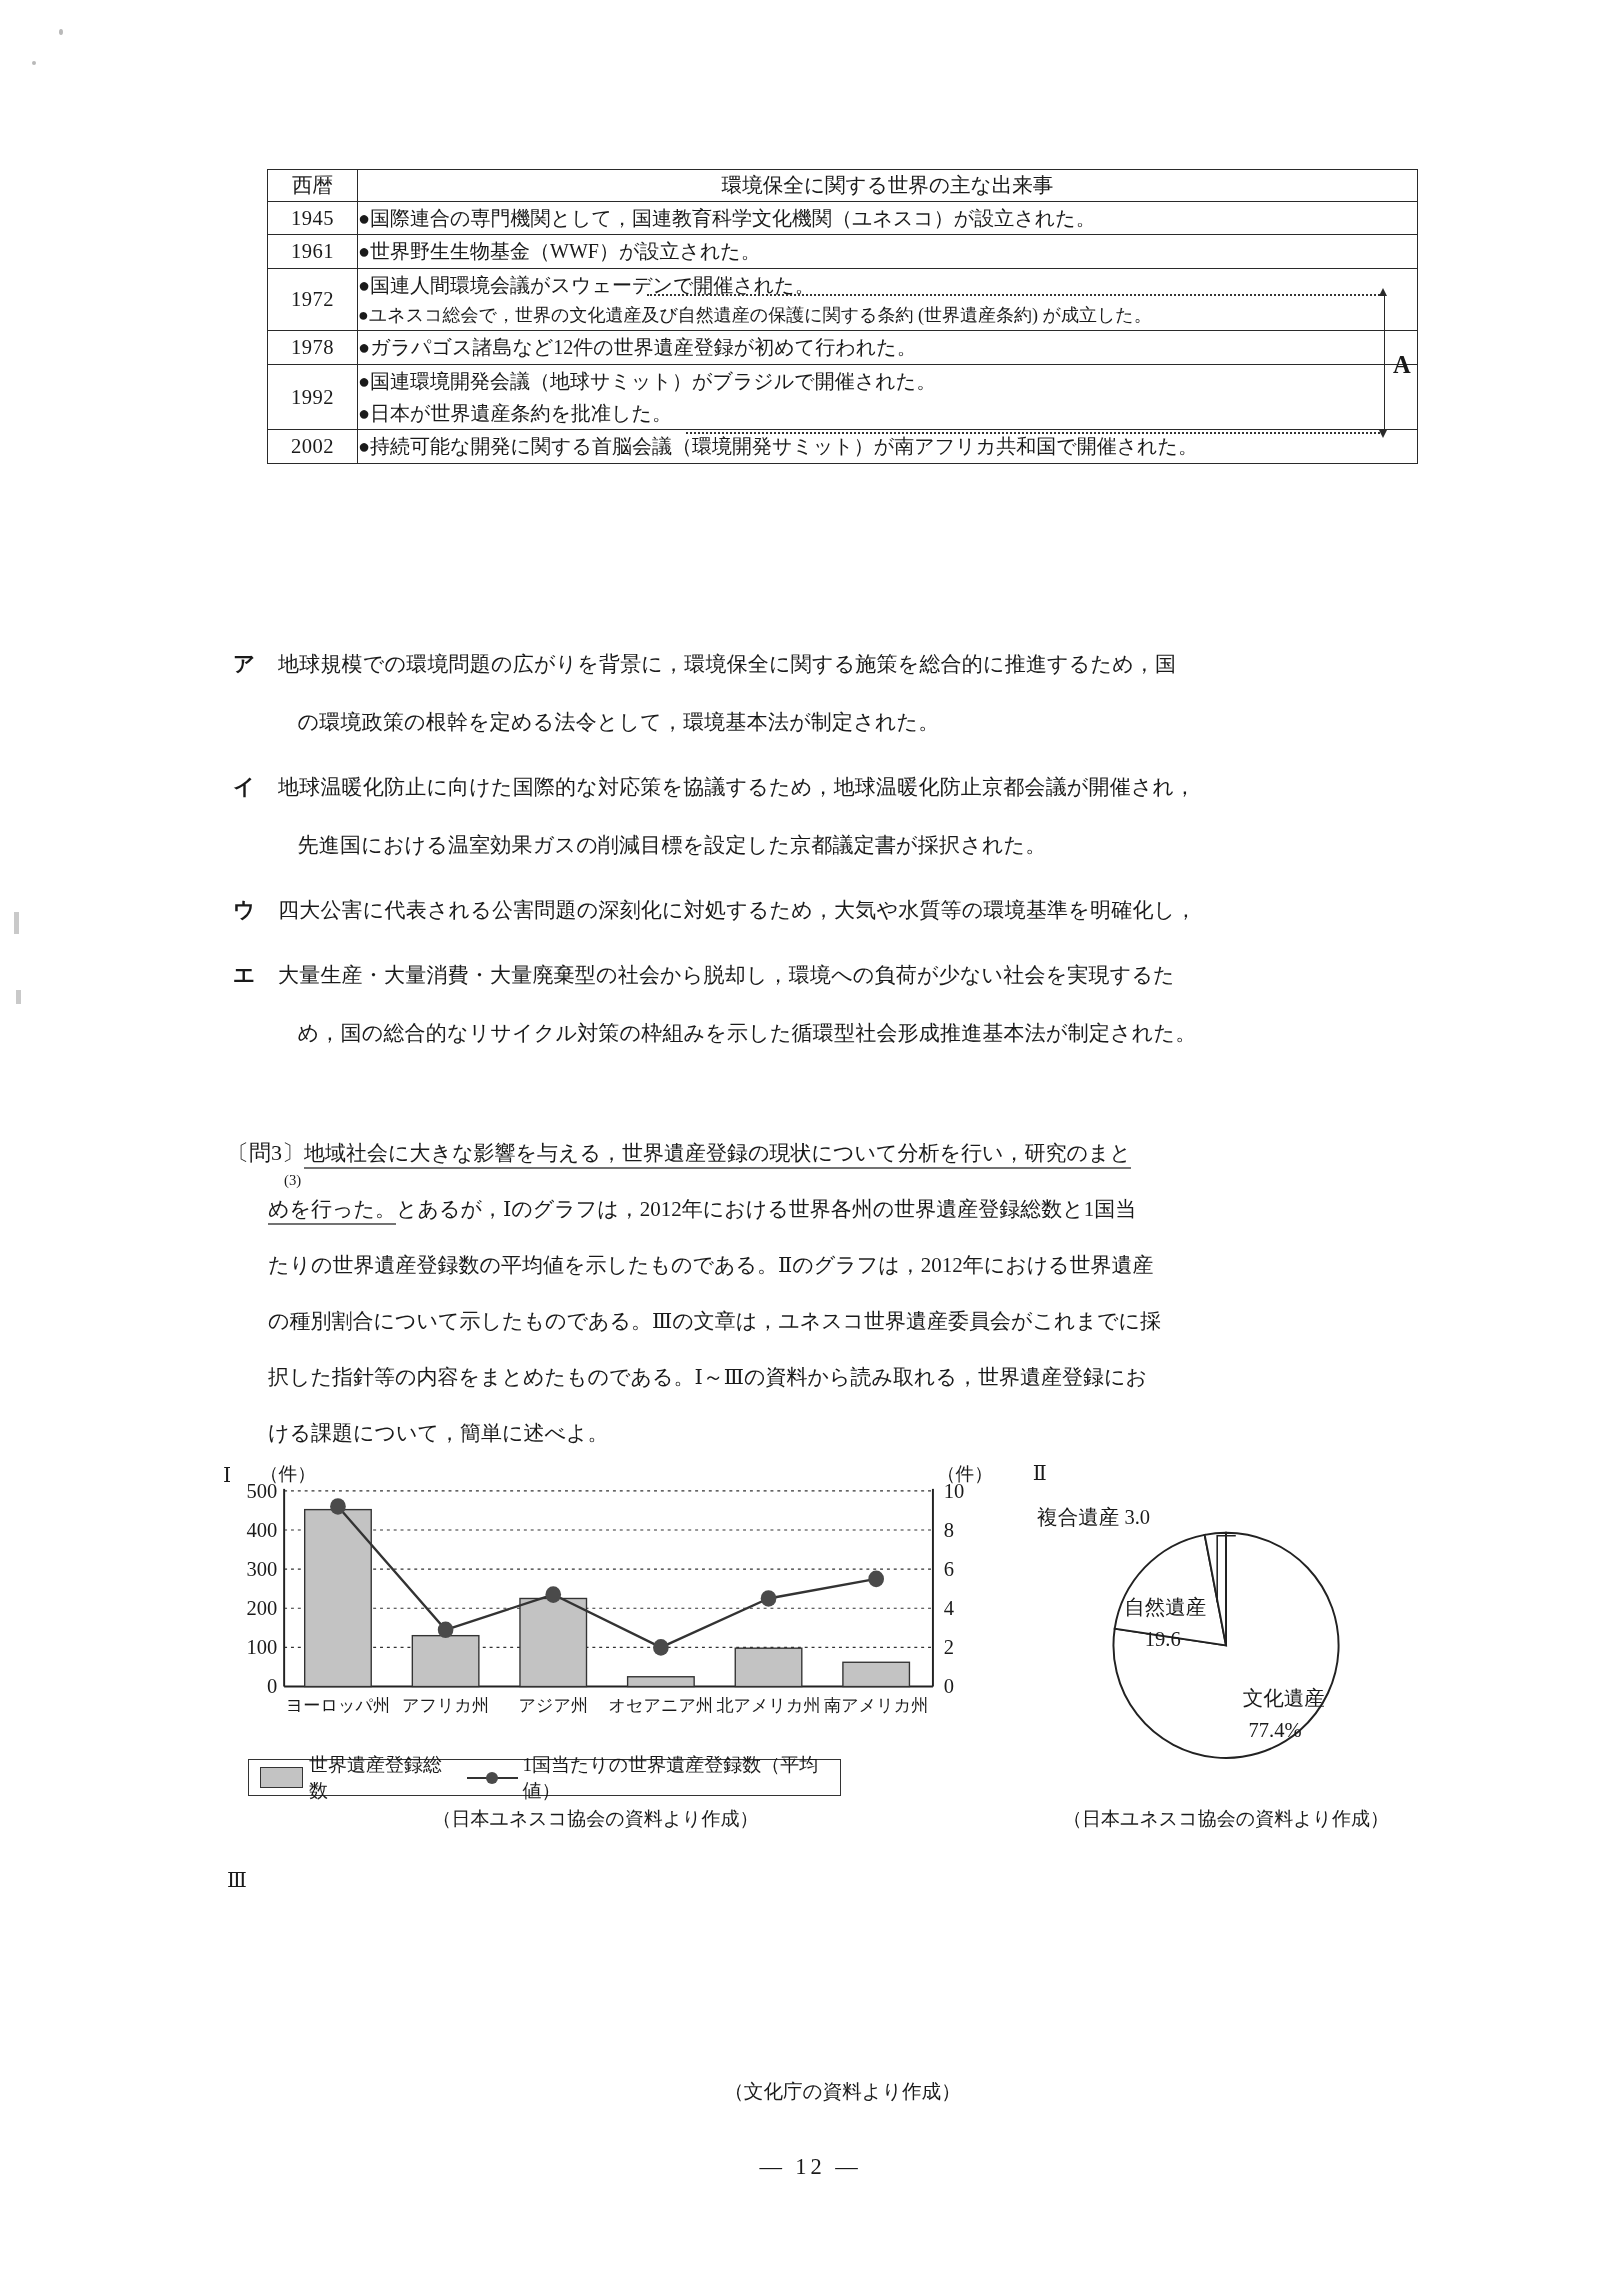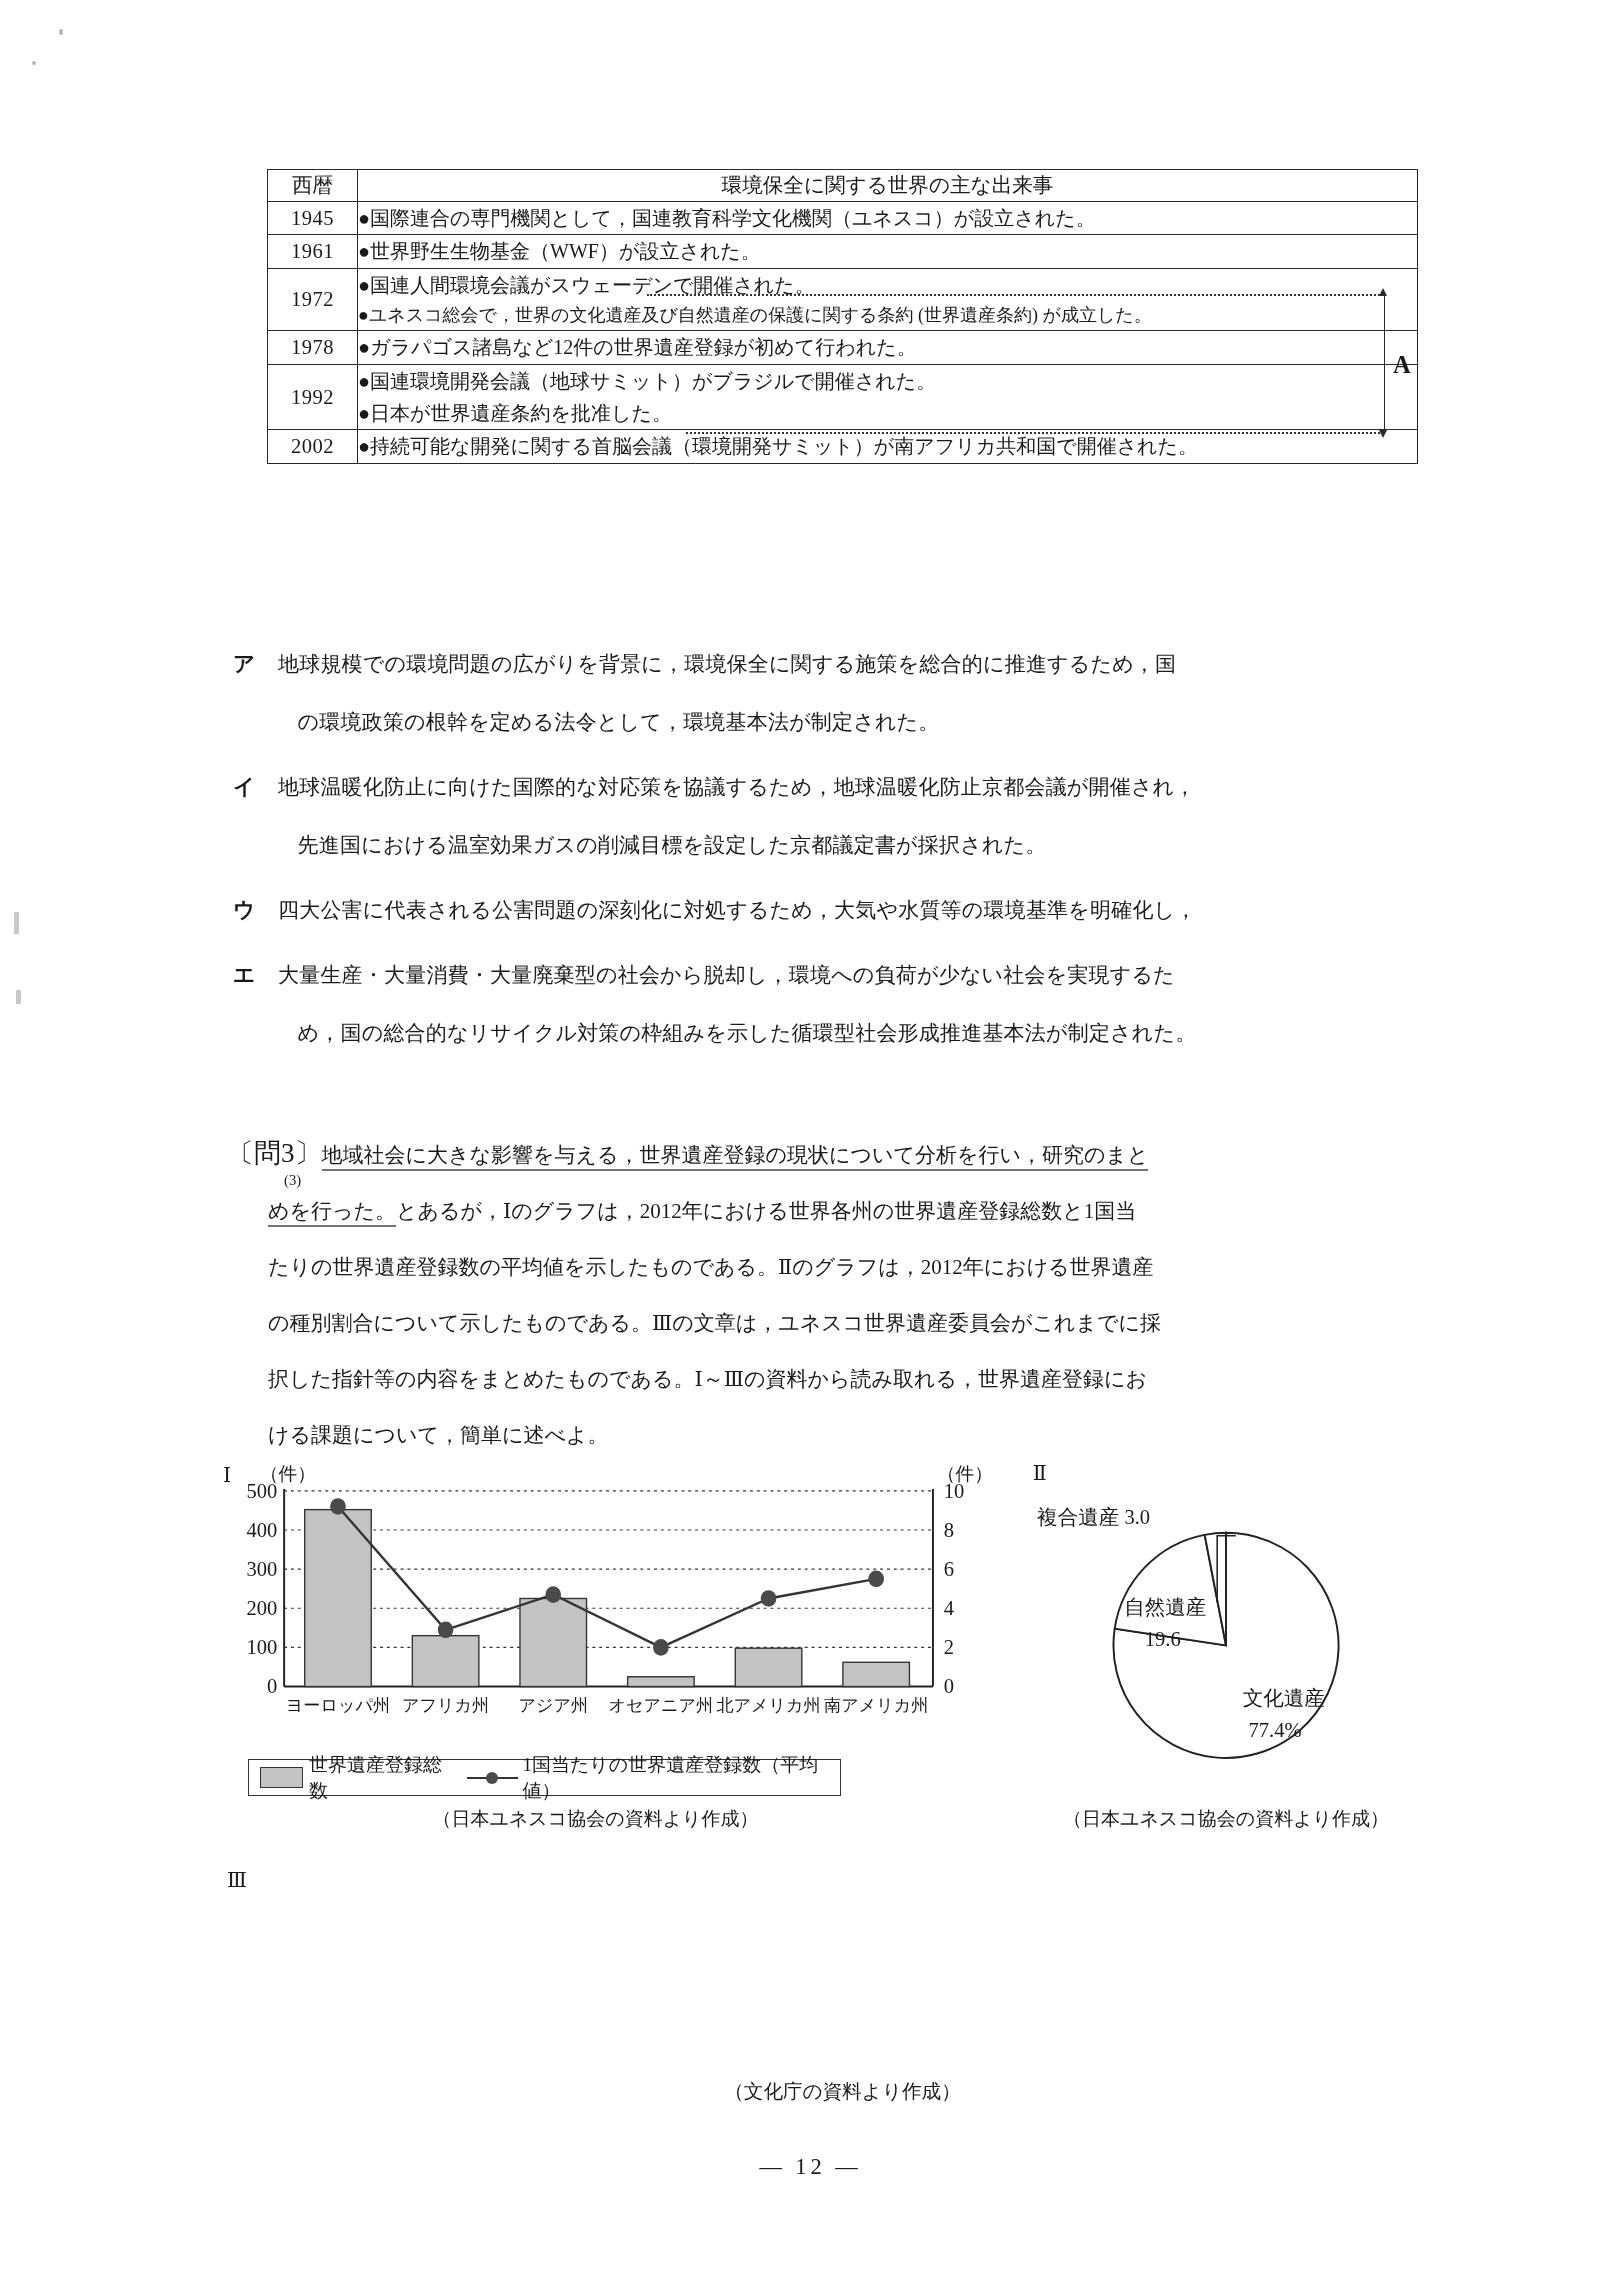--- a/index.html
+++ b/index.html
@@ -144,21 +144,21 @@
   .q3 {
     position: absolute;
     left: 227px;
     top: 1125px;
     width: 1196px;
     font-size: 21px;
     line-height: 56px;
   }
   .q3 .row { display: block; white-space: nowrap; }
   .q3 .q-label {
-    font-size: 27px;
+    font-size: 22px;
     letter-spacing: 0px;
   }
   .ul-solid {
     border-bottom: 2px solid #737373;
     padding-bottom: 2px;
   }
   .ruby-num {
     position: absolute;
     left: 284px;
     top: 1172px;

